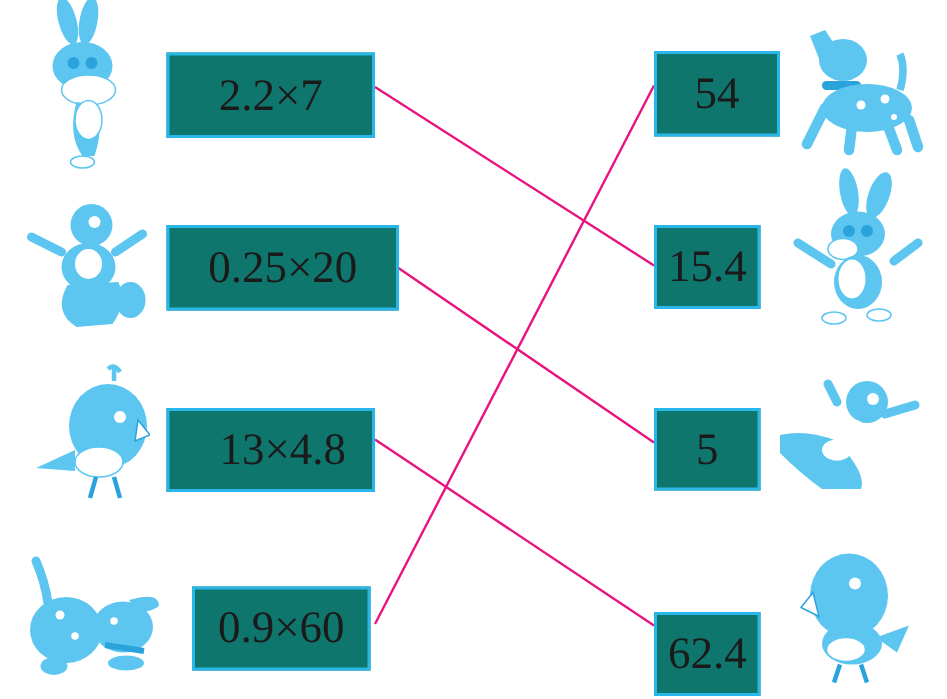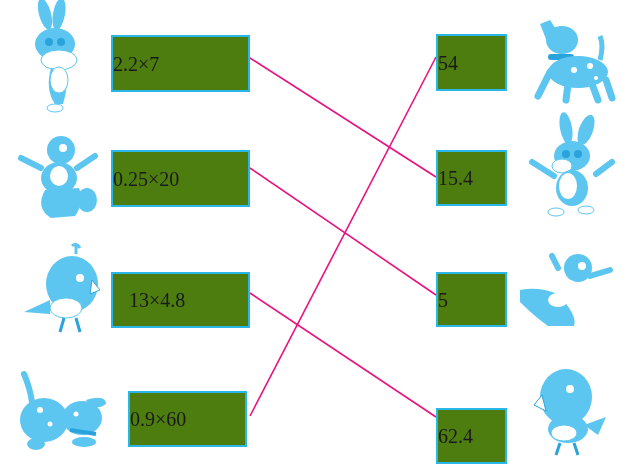--- a/index.html
+++ b/index.html
@@ -1,44 +1,44 @@
 <!DOCTYPE html>
 <html><head>
 <meta charset="utf-8">
 <style>
   html, body { margin:0; padding:0; background:#ffffff; }
   body { width:631px; height:466px; position:relative; overflow:hidden; font-family:"Liberation Serif", "DejaVu Serif", serif; }
-  .box { position:absolute; box-sizing:border-box; border:2px solid #29b6e8; background:#4d7c0f; display:flex; align-items:center; justify-content:flex-start; color:#1a1a1a; font-size:20px; line-height:1; }
+  .box { position:absolute; box-sizing:border-box; border:2px solid #29b6e8; background:#0f766e; display:flex; align-items:center; justify-content:center; color:#1a1a1a; font-size:30px; line-height:1; }
   .lines { position:absolute; left:0; top:0; width:631px; height:466px; }
   .critter { position:absolute; }
 </style>
 </head>
 <body>
 
 <svg class="lines" viewBox="0 0 631 466">
   <line x1="250" y1="58" x2="436" y2="177" stroke="#e8137f" stroke-width="1.6"></line>
   <line x1="250" y1="168" x2="436" y2="295" stroke="#e8137f" stroke-width="1.6"></line>
   <line x1="250" y1="293" x2="436" y2="417" stroke="#e8137f" stroke-width="1.6"></line>
   <line x1="250" y1="416" x2="436" y2="57" stroke="#e8137f" stroke-width="1.6"></line>
 </svg>
 
 <div class="box" style="left:111px;top:35px;width:139px;height:57px;">
   <span>2.2×7</span>
 </div>
-<div class="box" style="left:111px;top:150px;width:139px;height:57px;">
+<div class="box" style="left:111px;top:150px;width:155px;height:57px;">
   <span>0.25×20</span>
 </div>
 <div class="box" style="left:111px;top:272px;width:139px;height:56px;padding-left:16px;">
   <span>13×4.8</span>
 </div>
 <div class="box" style="left:128px;top:391px;width:119px;height:56px;">
   <span>0.9×60</span>
 </div>
 
-<div class="box" style="left:436px;top:34px;width:71px;height:57px;">
+<div class="box" style="left:436px;top:34px;width:84px;height:57px;">
   <span>54</span>
 </div>
 <div class="box" style="left:436px;top:150px;width:71px;height:56px;">
   <span>15.4</span>
 </div>
 <div class="box" style="left:436px;top:272px;width:71px;height:55px;">
   <span>5</span>
 </div>
 <div class="box" style="left:436px;top:408px;width:71px;height:56px;">
   <span>62.4</span>

